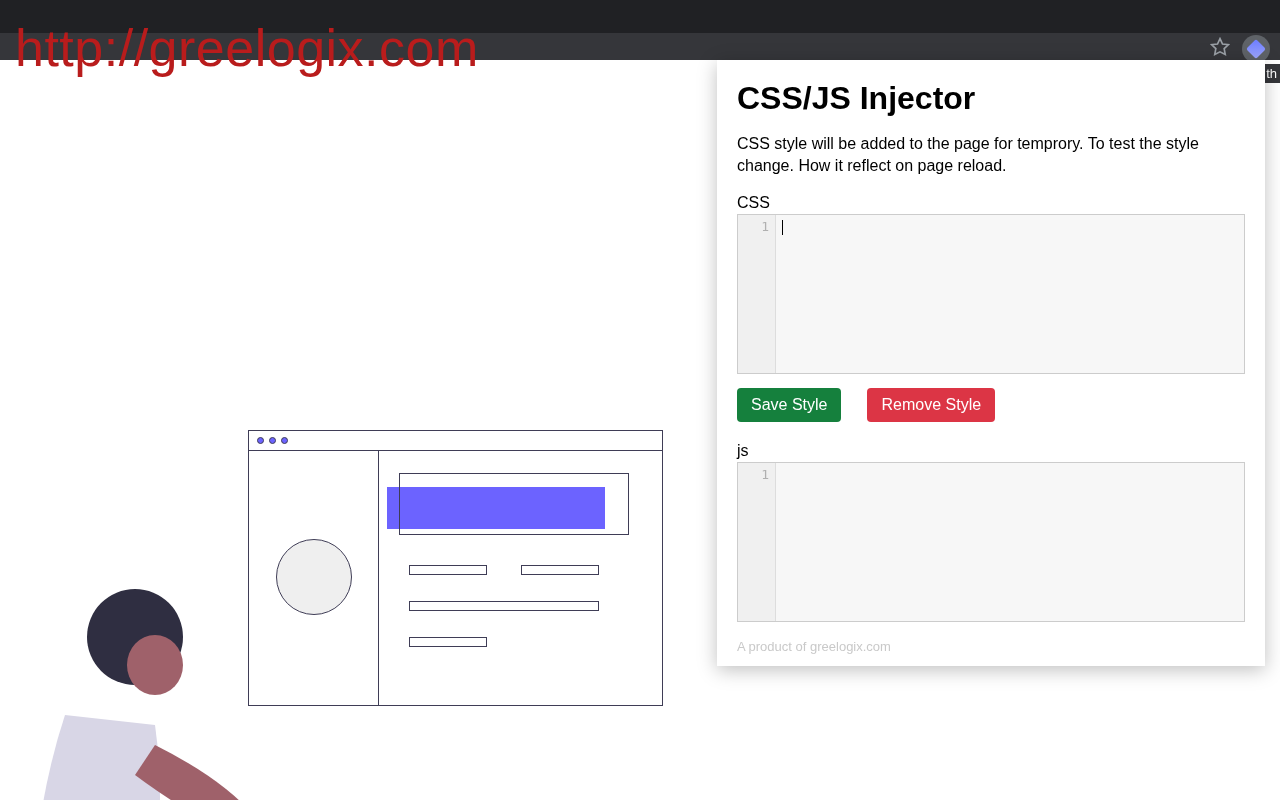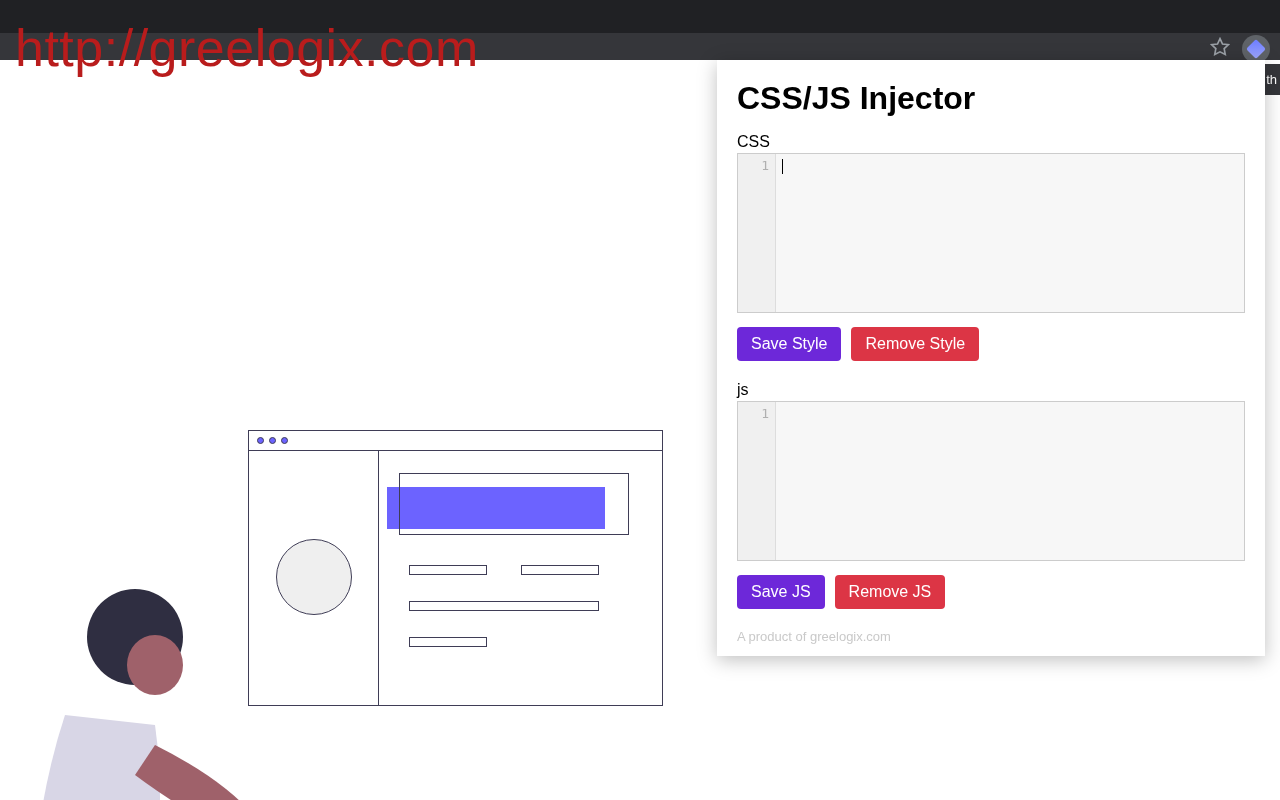--- a/index.html
+++ b/index.html
@@ -5,21 +5,21 @@
   * { box-sizing: border-box; margin: 0; padding: 0; }
   html, body { width: 1280px; height: 800px; overflow: hidden; font-family: -apple-system, Helvetica, Arial, sans-serif; background: #fff; }
 
   
   .chrome-tabs { height: 33px; background: #202124; position: relative; }
   .chrome-bar { height: 27px; background: #35363a; position: relative; }
   .chrome-bar .right-icons { position: absolute; right: 10px; top: 2px; display: flex; align-items: center; gap: 12px; }
   .star-icon svg { width: 20px; height: 20px; stroke: #9aa0a6; fill: none; stroke-width: 2; }
   .ext-icon { width: 28px; height: 28px; border-radius: 50%; background: #5f6368; display: flex; align-items: center; justify-content: center; }
   .ext-icon-inner { width: 14px; height: 14px; background: linear-gradient(135deg,#6b7cff,#a0a8ff); transform: rotate(45deg); border-radius: 2px; }
-  .chrome-corner-text { position:absolute; right:0; top:64px; color:#fff; font-size:13px; background:#35363a; padding:8px 3px; }
+  .chrome-corner-text { position:absolute; right:0; top:64px; color:#fff; font-size:13px; background:#35363a; padding:2px 3px; }
 
   
   .url-overlay {
     position: absolute;
     left: 15px; top: 18px;
     color: #b91c1c;
     font-size: 52px;
     font-weight: 300;
     font-family: "Segoe UI", "Myriad Pro", Arial, sans-serif;
     letter-spacing: 0.5px;
@@ -75,22 +75,22 @@
     font-family: Menlo, Consolas, monospace;
     font-size: 13px;
     background: #f7f7f7;
     margin-bottom: 14px;
   }
   .editor .gutter { width:38px; background:#f0f0f0; border-right:1px solid #ddd; text-align:right; padding:4px 6px 0 0; color:#b0b0b0; }
   .editor .code { flex:1; background:#f7f7f7; padding:4px 6px; position:relative; }
   .editor .cursor { display:inline-block; width:1px; height:15px; background:#000; vertical-align:middle; }
   .btn-row { display:flex; gap:10px; margin-bottom:20px; }
   .btn { padding:8px 14px; border:none; border-radius:4px; color:#fff; font-size:16px; cursor:pointer; }
-  .btn-primary { background:#6d28d9; }
-  .btn-danger  { background:#dc3545; }
+  .btn-primary { background:#15803d; }
+  .btn-danger  { background:#dc3545;margin-left:16px; }
   .credit { color:#c9c9c9; font-size:13px; margin-top:17px; }
 </style>
 </head>
 <body>
 
 <div class="chrome-tabs"></div>
 <div class="chrome-bar">
   <div class="right-icons">
     <span class="star-icon">
       <svg viewBox="0 0 24 24">
@@ -135,35 +135,32 @@
     <path d="M60 140 Q40 200 30 280 L150 300 Q160 220 150 150 Z" fill="#d8d6e6"></path>
     <path d="M30 270 Q10 290 20 320 L240 325 Q260 300 240 260 Z" fill="#2f2e41"></path>
     <path d="M150 170 Q230 210 260 255 L240 270 Q170 230 130 200 Z" fill="#9f616a"></path>
     <path d="M245 235 L320 235 L280 320 L200 320 Z" fill="#111"></path>
   </svg>
 
 </div>
 
 <div class="popup">
   <h1>CSS/JS Injector</h1>
+  <p class="desc">CSS style will be added to the page for temprory. To test the style change. How it reflect on page reload.</p>
 
   <label>CSS</label>
   <div class="editor">
     <div class="gutter"><span>1</span></div>
     <div class="code"><span class="cursor"></span><span></span></div>
   </div>
   <div class="btn-row">
     <button class="btn btn-primary">Save Style</button>
     <button class="btn btn-danger">Remove Style</button>
   </div>
 
   <label>js</label>
   <div class="editor">
     <div class="gutter"><span>1</span></div>
     <div class="code"><span></span></div>
   </div>
-  <div class="btn-row">
-    <button class="btn btn-primary">Save JS</button>
-    <button class="btn btn-danger">Remove JS</button>
-  </div>
 
   <div class="credit">A product of greelogix.com</div>
 </div>
 
 </body></html>

